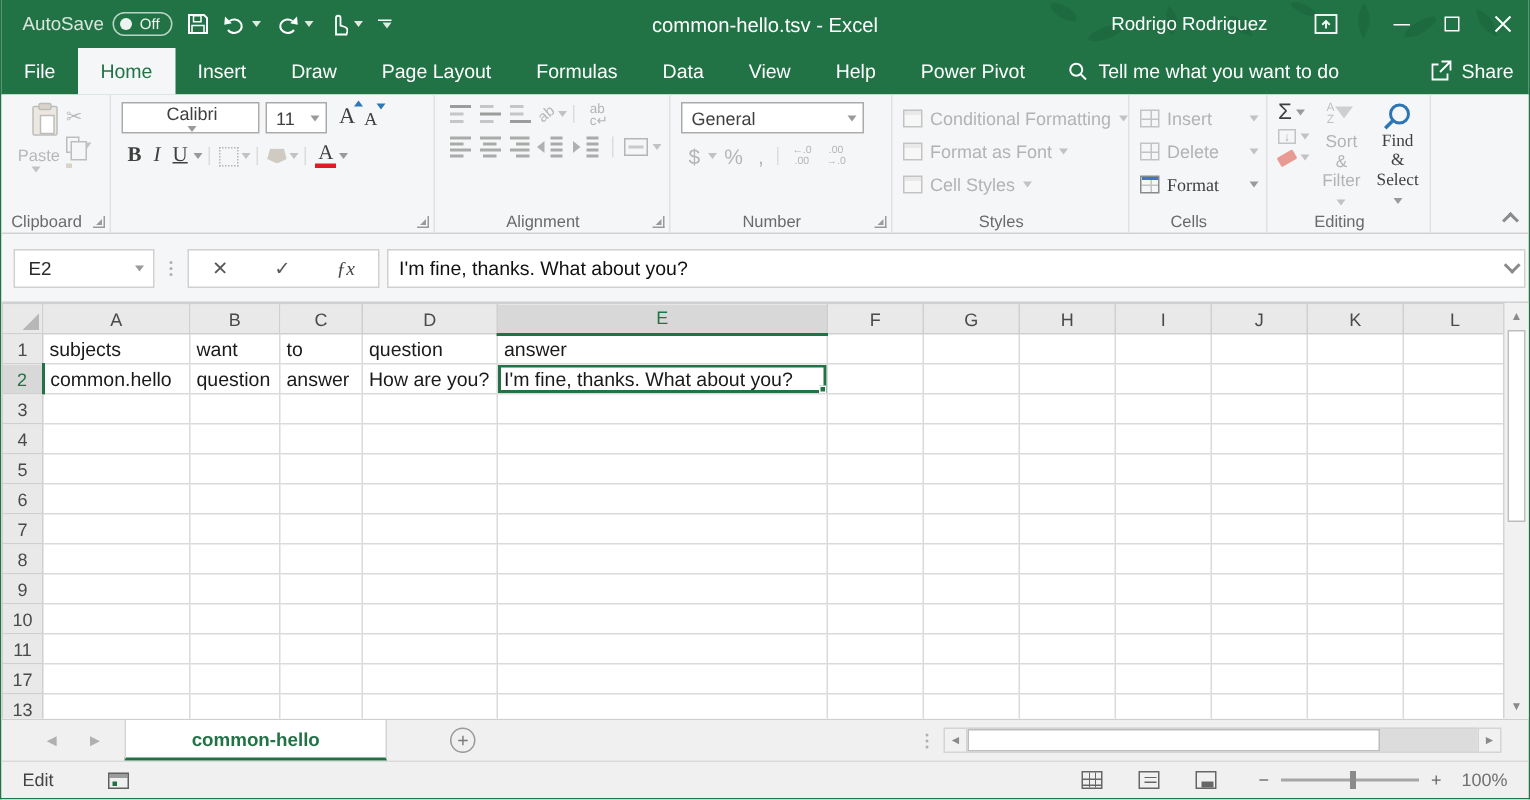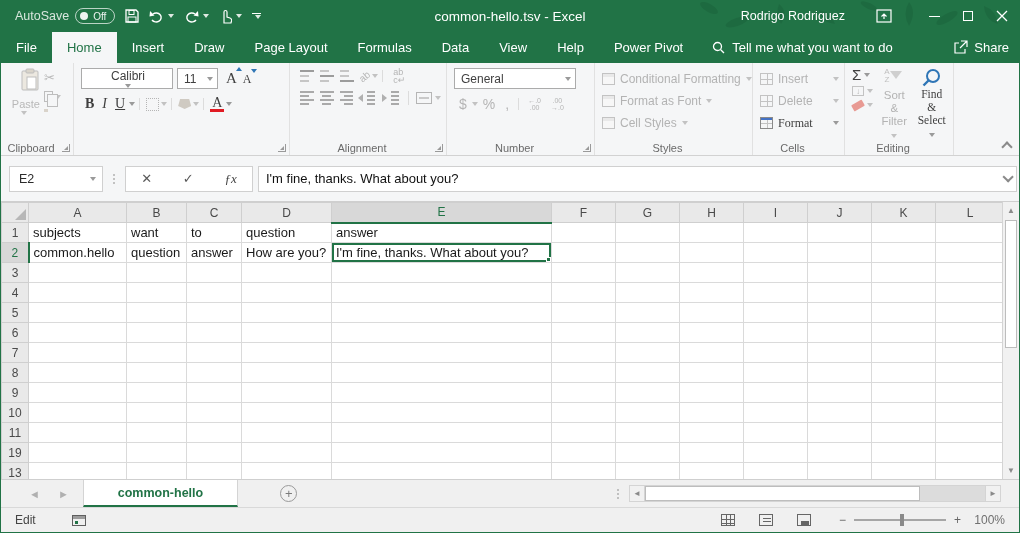--- a/index.html
+++ b/index.html
@@ -161,21 +161,21 @@
   .corner .tri { position:absolute; right:2px; bottom:2px; width:0; height:0; border-left:11px solid transparent; border-bottom:11px solid #b7b7b7; }
 
   .vscroll { position:absolute; top:0; right:0; width:17px; height:277px; background:#f1f1f1; border-left:1px solid #d4d4d4; }
   .vs-btn { height:17px; display:flex; align-items:center; justify-content:center; font-size:8px; color:#8a8a8a; }
   .vs-thumb { position:absolute; top:18px; left:2px; right:2px; height:128px; background:#fff; border:1px solid #bdbdbd; }
   .vs-down { position:absolute; bottom:0; left:0; right:0; }
 
   
   .sheetbar { height:28px; background:#f0f0f0; border-top:1px solid #cfcfcf; display:flex; align-items:stretch; }
   .navarrows { display:flex; align-items:center; gap:18px; padding:0 14px 0 28px; color:#b0b0b0; font-size:11px; }
-  .stab { background:#fff; border-right:1px solid #d4d4d4; border-left:1px solid #d4d4d4; border-bottom:2px solid #217346; color:#217346; font-weight:bold; font-size:12.5px; display:flex; align-items:center; padding:0 34px; }
+  .stab { background:#fff; border-right:1px solid #d4d4d4; border-left:1px solid #d4d4d4; border-bottom:2px solid #217346; color:#217346; font-weight:bold; font-size:12.5px; display:flex; align-items:center; padding:0 44px; }
   .newsheet { width:17px; height:17px; border:1px solid #9a9a9a; border-radius:50%; color:#7a7a7a; font-size:13px; line-height:15px; text-align:center; align-self:center; margin-left:42px; }
   .sb-dots { display:flex; flex-direction:column; gap:2px; justify-content:center; margin-left:auto; margin-right:10px; }
   .sb-dots i { width:2px; height:2px; background:#b0b0b0; border-radius:50%; }
   .hscroll { display:flex; align-items:center; width:372px; margin-right:18px; }
   .hs-btn { width:16px; height:17px; background:#f1f1f1; border:1px solid #d4d4d4; color:#8a8a8a; font-size:8px; display:flex; align-items:center; justify-content:center; }
   .hs-track { flex:1; height:17px; background:#dcdcdc; border-top:1px solid #d4d4d4; border-bottom:1px solid #d4d4d4; position:relative; }
   .hs-thumb { position:absolute; left:0; top:0; height:15px; width:81%; background:#fff; border:1px solid #bdbdbd; }
 
   
   .statusbar { height:25px; background:#f0f0f0; border-top:1px solid #d9d9d9; display:flex; align-items:center; font-size:12px; color:#444; }
@@ -709,21 +709,21 @@
             <td class="cell"></td>
             <td class="cell"></td>
             <td class="cell"></td>
             <td class="cell"></td>
             <td class="cell"></td>
             <td class="cell"></td>
             <td class="cell"></td>
             <td class="cell"></td>
           </tr>
           <tr>
-            <th class="rowhdr">19</th>
+            <th class="rowhdr">17</th>
             <td class="cell"></td>
             <td class="cell"></td>
             <td class="cell"></td>
             <td class="cell"></td>
             <td class="cell"></td>
             <td class="cell"></td>
             <td class="cell"></td>
             <td class="cell"></td>
             <td class="cell"></td>
             <td class="cell"></td>

